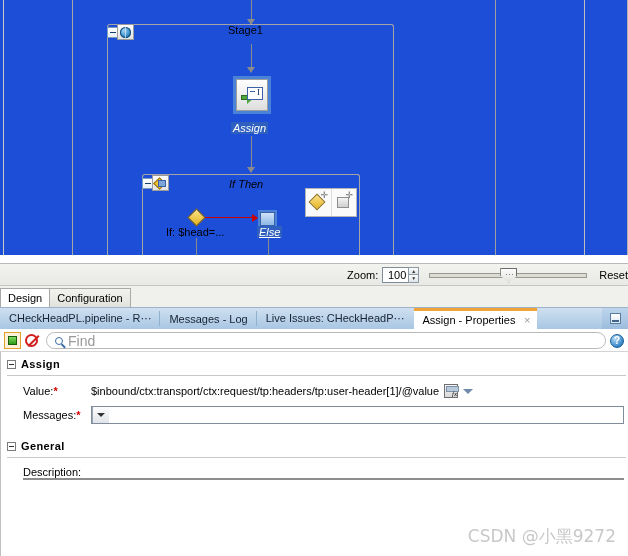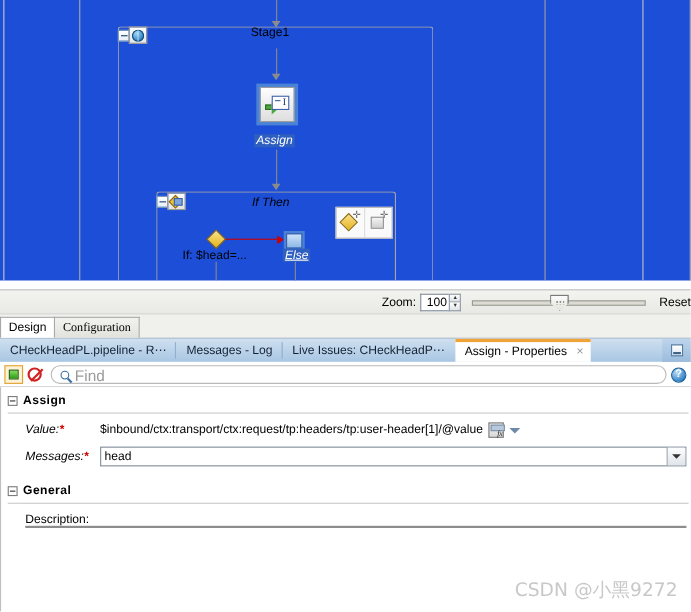--- a/index.html
+++ b/index.html
@@ -244,21 +244,21 @@
   }
   .dtab {
     height:19px; padding:0 7px;
     font-size:11px; line-height:18px;
     border:1px solid #a9a9a9;
     border-bottom:none;
     cursor:pointer;
     position:relative;
   }
   .dtab.active { background:#ffffff; z-index:2; }
-  .dtab.inactive { background:linear-gradient(#f2f2ef,#e2e2dd); margin-left:-1px; color:#000;font-family:Liberation Serif, serif; }
+  .dtab.inactive { background:linear-gradient(#f2f2ef,#e2e2dd); margin-left:-1px; color:#000; }
 
   
   #viewtabs {
     position:absolute; left:0; top:308px; width:628px; height:22px;
     background: linear-gradient(#cfe0f0, #a8c6e3);
     display:flex; align-items:stretch;
     border-bottom:1px solid #ffffff;
   }
   .vtab {
     display:flex; align-items:center;
@@ -343,21 +343,21 @@
   .sect-hdr { display:flex; align-items:center; padding:6px 0 2px 6px; }
   .sect-toggle {
     width:9px;height:9px;border:1px solid #7b7b7b;background:#fff;
     display:flex;align-items:center;justify-content:center;margin-right:5px;cursor:pointer;
   }
   .sect-toggle::before{content:"";display:block;width:5px;height:1px;background:#333;}
   .sect-title { font-weight:bold; font-size:11px; letter-spacing:.4px; }
   .sect-rule { height:1px; background:#c9c9c9; margin:3px 2px 0 6px; }
 
   .frow { display:flex; align-items:center; margin-top:8px; padding-left:22px; }
-  .flabel { width:68px; font-size:11px; color:#000; white-space:nowrap;font-style:italic; }
+  .flabel { width:68px; font-size:11px; color:#000; white-space:nowrap; }
   .req { color:#d00000; font-weight:bold; }
   .fval { font-size:11px; color:#000; white-space:nowrap; }
 
   .fx-ico {
     width:14px;height:14px;margin-left:5px;
     border:1px solid #6e6e6e;
     background: linear-gradient(#f7f7f7,#d8d8d8);
     position:relative; cursor:pointer; flex:none;
   }
   .fx-ico::before{
@@ -549,21 +549,20 @@
       <div class="fval">$inbound/ctx:transport/ctx:request/tp:headers/tp:user-header[1]/@value</div>
       <div class="fx-ico"></div>
       <div class="caret-dn"></div>
     </div>
 
     <div class="frow">
       <div class="flabel">
         <span>Messages:</span><span class="req">*</span>
       </div>
       <div class="combo">
-        <div class="combo-txt">head</div>
         <div class="combo-btn"></div>
       </div>
     </div>
 
     <div class="sect-hdr" style="margin-top:10px;">
       <div class="sect-toggle"></div>
       <div class="sect-title">General</div>
     </div>
     <div class="sect-rule"></div>
 

